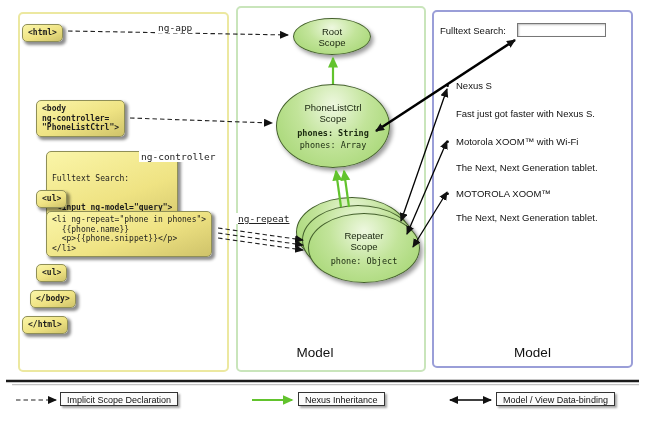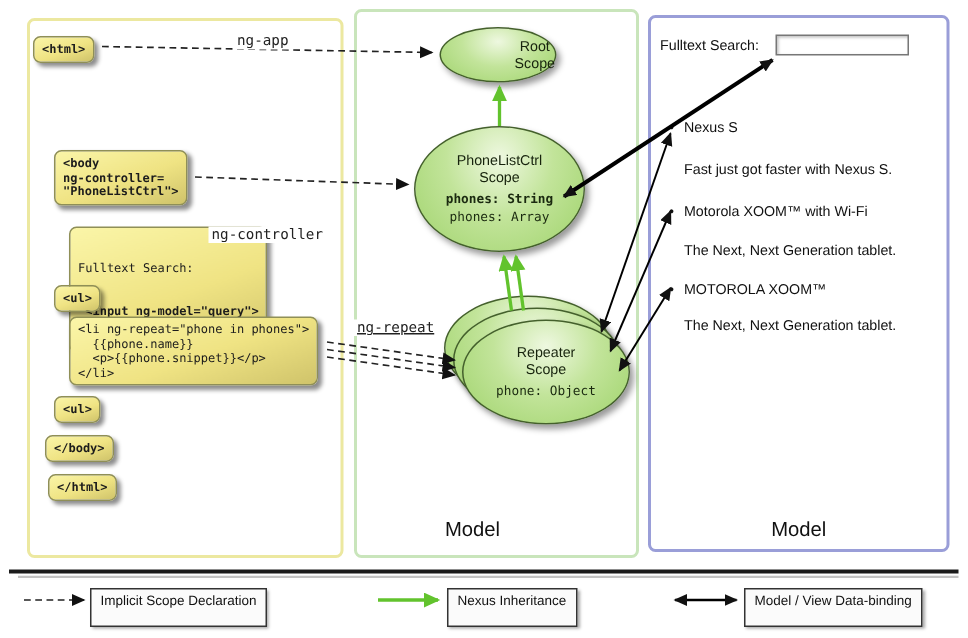--- a/index.html
+++ b/index.html
@@ -24,27 +24,27 @@
     border:1px solid #8f8f57; border-radius:5px; padding:3px 5px;
     box-shadow:2.5px 2.5px 3px rgba(0,0,0,.45); }
   .bold { font-weight:bold; }
   .cb-html-open  { left:22px; top:24px; }
   .cb-body-open  { left:36px; top:100px; }
   .cb-fulltext   { left:46px; top:151px; }
   .cb-ul-open    { left:36px; top:190px; }
   .cb-li         { left:46px; top:211px; }
   .cb-ul-close   { left:36px; top:264px; }
   .cb-body-close { left:30px; top:290px; }
-  .cb-html-close { left:32px; top:316px; }
+  .cb-html-close { left:22px; top:316px; }
 
   .ellipse { position:absolute; z-index:3; border:1px solid #44602c; border-radius:50%;
     background:radial-gradient(ellipse at 50% 25%, #eef8e0 0%, #c2e49a 45%, #9fd36b 100%);
     box-shadow:2.5px 3px 4px rgba(0,0,0,.4);
     display:flex; flex-direction:column; align-items:center; justify-content:center; text-align:center; }
-  .e-root      { left:293px; top:18px;  width:78px;  height:37px;align-items:flex-end; }
+  .e-root      { left:293px; top:18px;  width:78px;  height:37px; }
   .e-plc       { left:276px; top:84px;  width:114px; height:84px; }
   .e-rep-back  { left:296px; top:197px; width:112px; height:70px; z-index:2; }
   .e-rep-mid   { left:302px; top:205px; width:112px; height:70px; z-index:2; }
   .e-rep-front { left:308px; top:213px; width:112px; height:70px; }
   .ellipse-title { font-size:9.5px; color:#17230d; white-space:pre; line-height:11px; }
   .ellipse-mono  { font-family:"DejaVu Sans Mono", monospace; font-size:8.5px; color:#1b2a10; line-height:11px; margin-top:1px; }
   .gap-top { margin-top:4px; }
 
   .arrow-label { position:absolute; z-index:6; font-family:"DejaVu Sans Mono", monospace;
     font-size:9.5px; color:#222; background:#fff; padding:0 2px; }
@@ -55,21 +55,21 @@
   .view-text { position:absolute; z-index:3; font-size:9.5px; color:#111; }
   .search-label { left:440px; top:25px; }
   .search-input { position:absolute; z-index:3; left:517px; top:23px; width:89px; height:14px;
     border:1px solid #777; background:#fff; box-shadow:inset 1px 1px 2px rgba(0,0,0,.25);
     font-size:9px; padding:0 2px; }
   .v-bullet { display:inline-block; width:10px; }
   .vt-1 { left:446px; top:80px; }  .vd-1 { left:456px; top:108px; }
   .vt-2 { left:446px; top:136px; } .vd-2 { left:456px; top:162px; }
   .vt-3 { left:446px; top:188px; } .vd-3 { left:456px; top:212px; }
 
-  .legend-box { position:absolute; z-index:3; top:392px; height:26px; line-height:15px;
+  .legend-box { position:absolute; z-index:3; top:392px; height:14px; line-height:15px;
     border:1px solid #333; background:#fbfbfb; box-shadow:1.5px 1.5px 2px rgba(0,0,0,.35);
     font-size:9px; padding:0 6px; color:#111; white-space:nowrap; }
   .lg-1 { left:60px; }
   .lg-2 { left:298px; }
   .lg-3 { left:496px; }
 </style>
 </head>
 <body>
 
 <div class="canvas">

